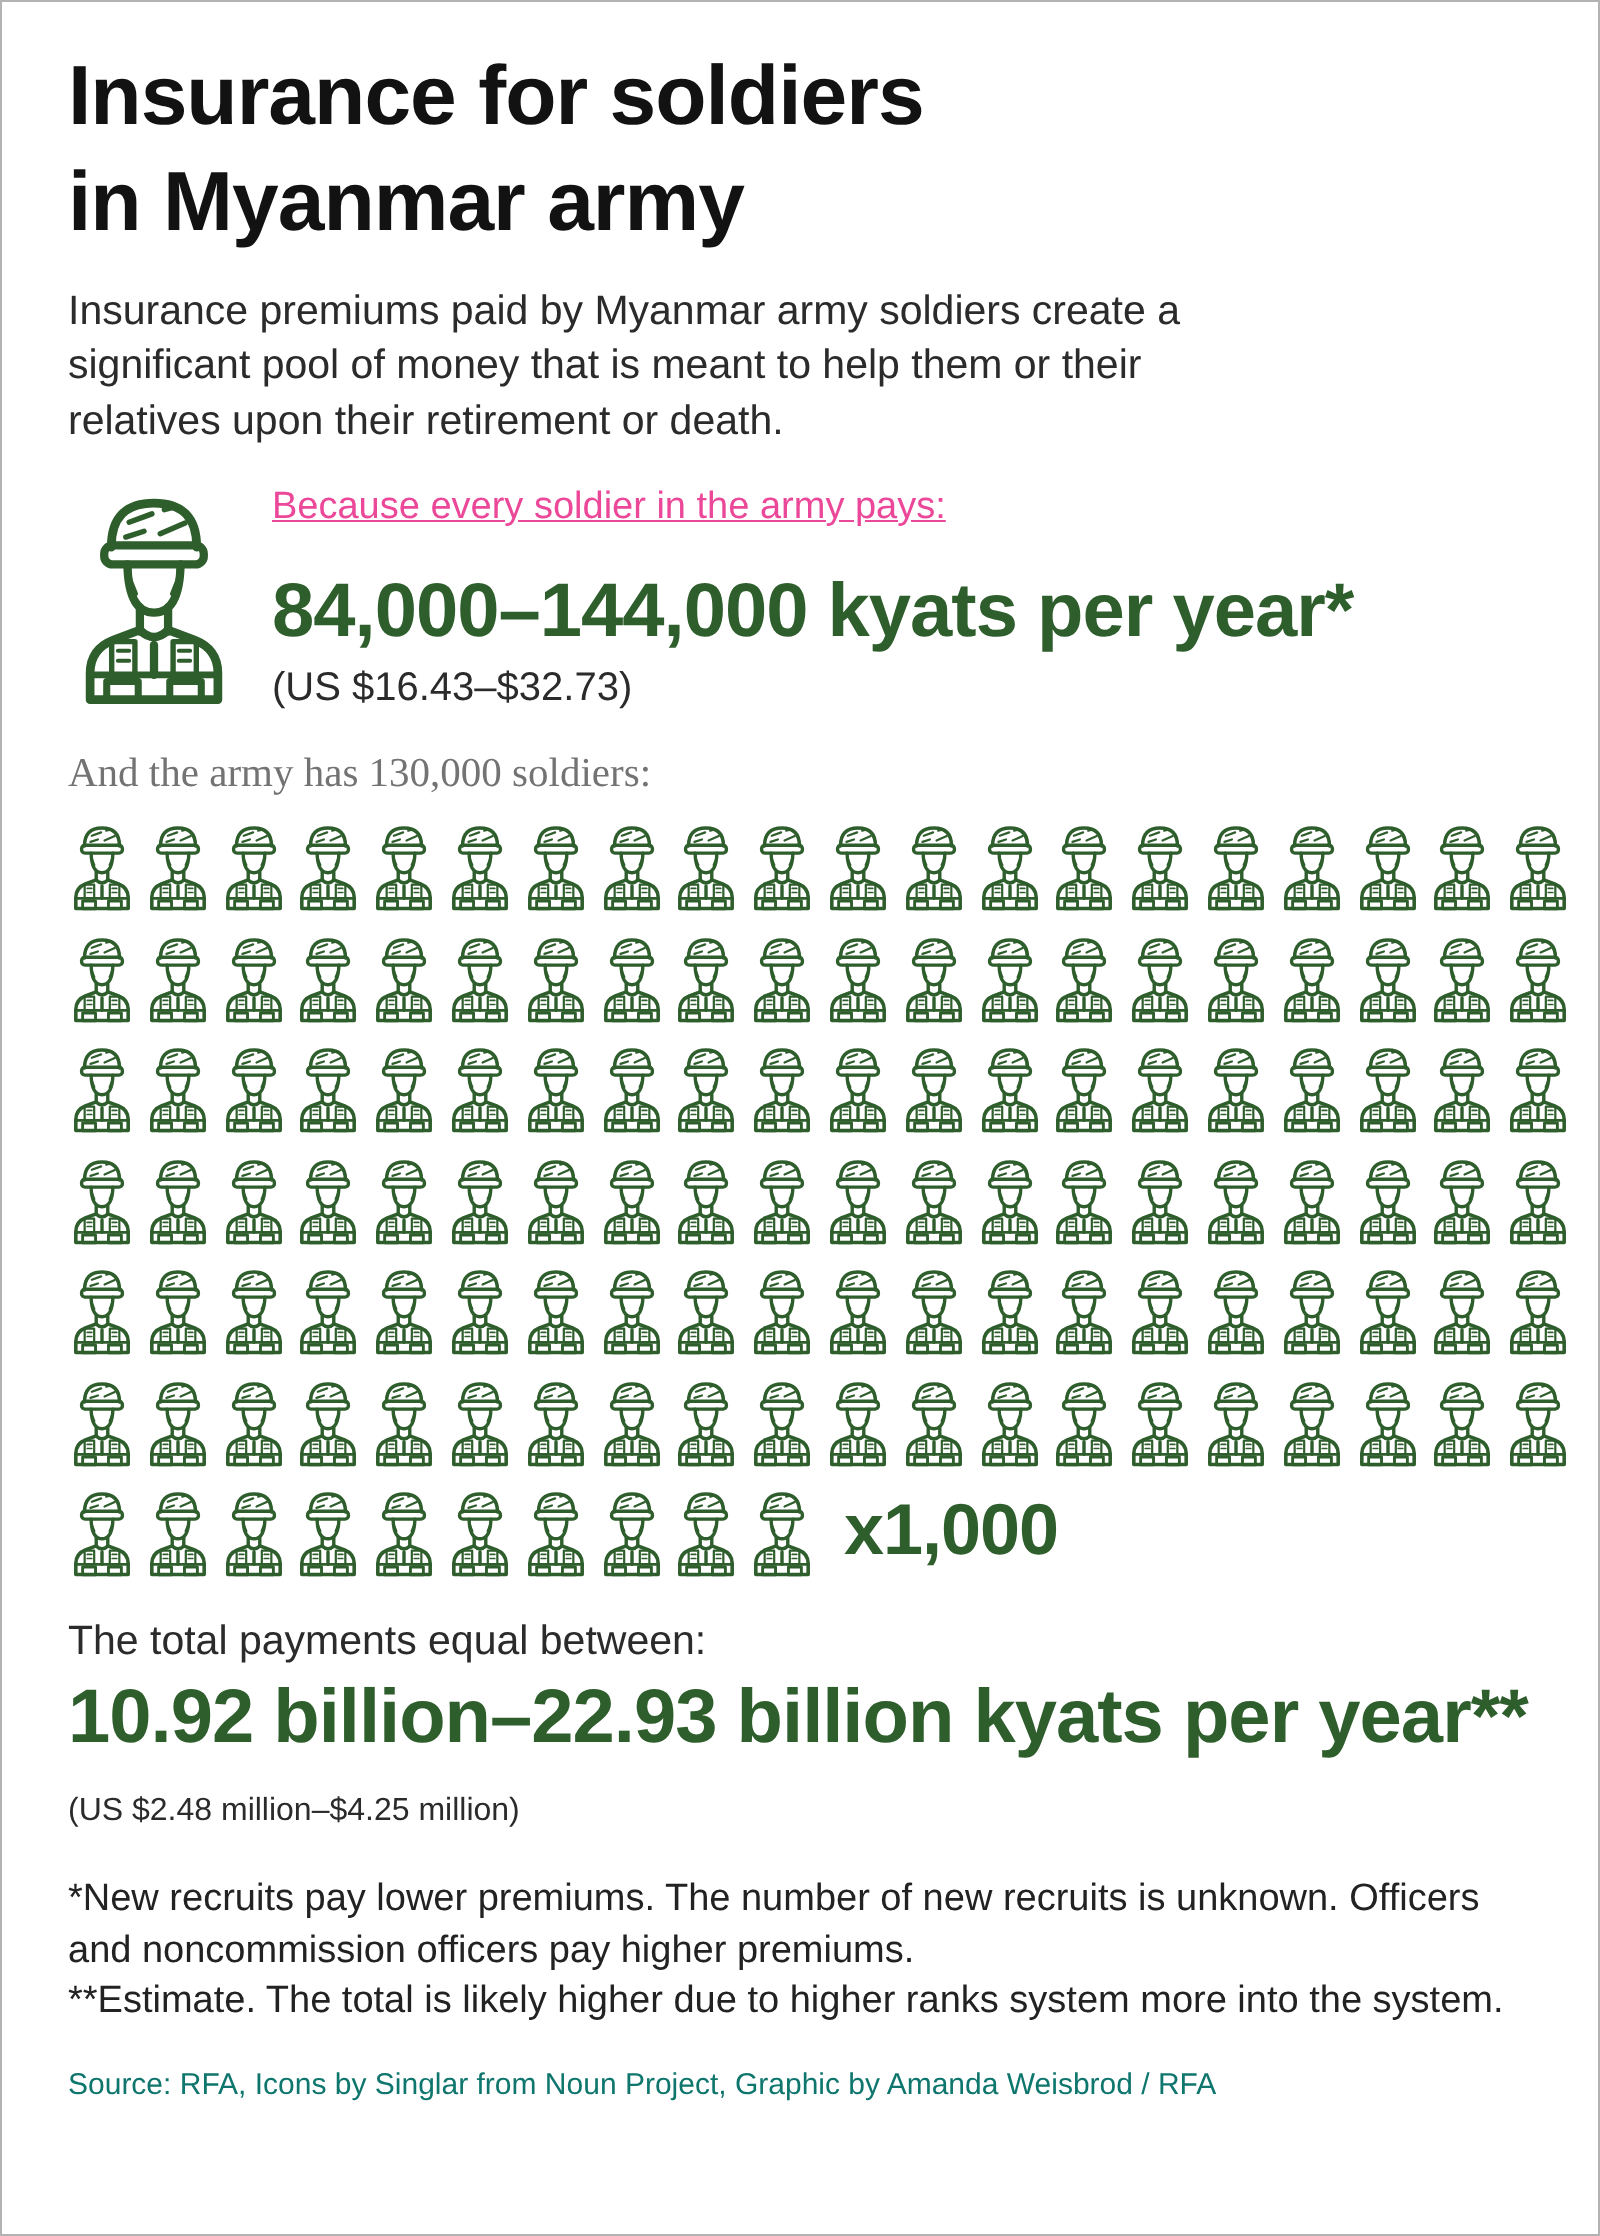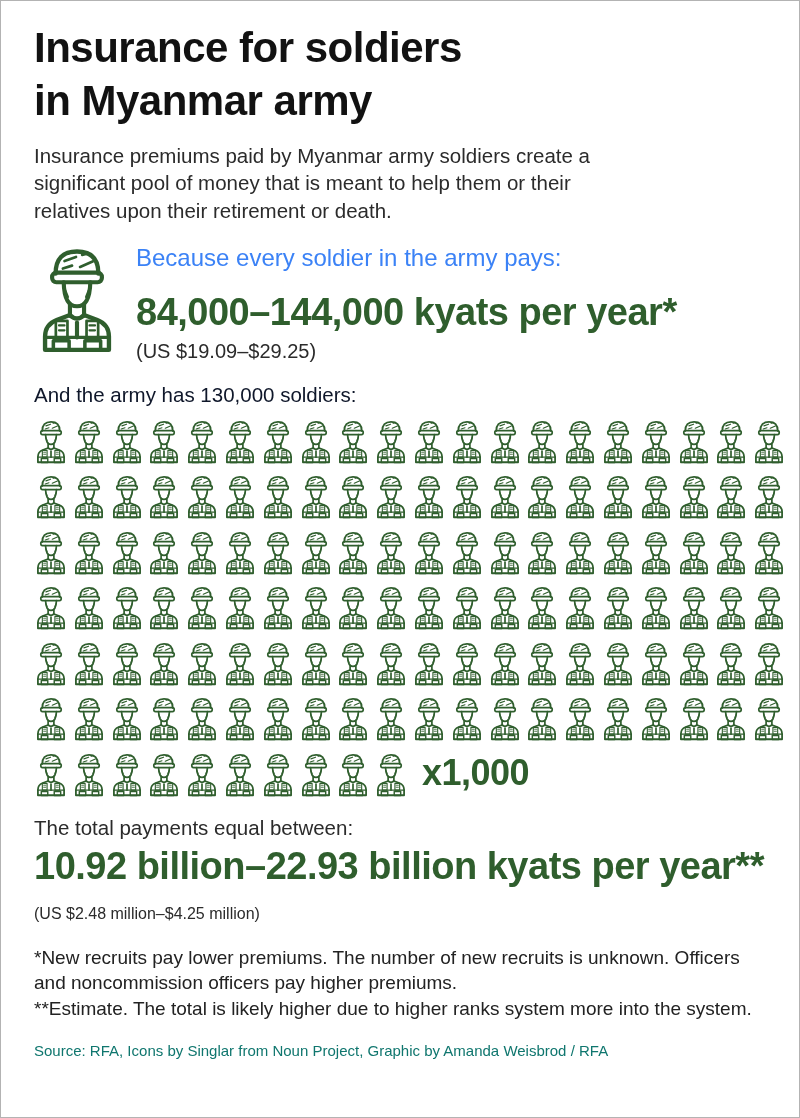--- a/index.html
+++ b/index.html
@@ -16,27 +16,27 @@
     letter-spacing:-0.5px;margin:4px 0 14px 0;
   }
   .title span{display:block;}
   .intro{
     font-size:20.5px;line-height:1.34;color:#2b2b2b;
     max-width:600px;margin:0 0 18px 0;
   }
   .premium{display:flex;align-items:flex-start;margin:0 0 20px 0;}
   .premium .big-icon{flex:0 0 auto;width:86px;margin-right:16px;color:#2f5e2d;}
   .premium .big-icon svg{width:86px;height:112px;display:block;}
-  .lead{font-size:24px;color:#3b82f6;line-height:1.3;margin:0;}
+  .lead{font-size:19px;color:#ec4899;line-height:1.3;margin:0;text-decoration:underline;}
   .amount{
     font-size:38px;font-weight:700;color:#2f5e2d;line-height:1.2;
     margin:17px 0 4px 0;letter-spacing:-0.5px;
   }
   .usd{font-size:20px;color:#2b2b2b;margin:2px 0 0 0;}
-  .army-lead{font-size:20.5px;color:#0f172a;margin:0 0 11px 0;}
+  .army-lead{font-size:20.5px;color:#737373;margin:0 0 11px 0;font-family:Liberation Serif, serif;}
   .soldier-grid{
     display:flex;flex-wrap:wrap;width:760px;align-items:flex-end;
     color:#2f5e2d;
   }
   .soldier-grid .soldier{
     display:block;width:34px;height:46px;margin:0 3.8px 9.5px 0;
   }
   .soldier-grid .soldier svg{width:34px;height:46px;display:block;}
   .x-label{
     align-self:center;font-size:36px;font-weight:700;color:#2f5e2d;
@@ -90,21 +90,21 @@
 
     <path d="M4.6 46 L35.4 46" stroke-width="1.6"></path>
 
     <rect x="8.6" y="47.6" width="7.6" height="4.6" stroke-width="1.7"></rect>
     <rect x="23.8" y="47.6" width="7.6" height="4.6" stroke-width="1.7"></rect>
   </svg>
 </span>
     <div>
       <p class="lead">Because every soldier in the army pays:</p>
       <p class="amount">84,000–144,000 kyats per year*</p>
-      <p class="usd">(US $19.09–$29.25)</p>
+      <p class="usd">(US $16.43–$32.73)</p>
     </div>
   </div>
 
   <p class="army-lead">And the army has 130,000 soldiers:</p>
 
   <div class="soldier-grid">
     <span class="soldier">
   <svg viewBox="0 0 40 54" fill="none" stroke="currentColor" stroke-linecap="round" stroke-linejoin="round" xmlns="http://www.w3.org/2000/svg">
 
     <path d="M9.7 15.2 Q9.7 4.6 20 4.6 Q30.3 4.6 30.3 15.2" stroke-width="2.1"></path>

